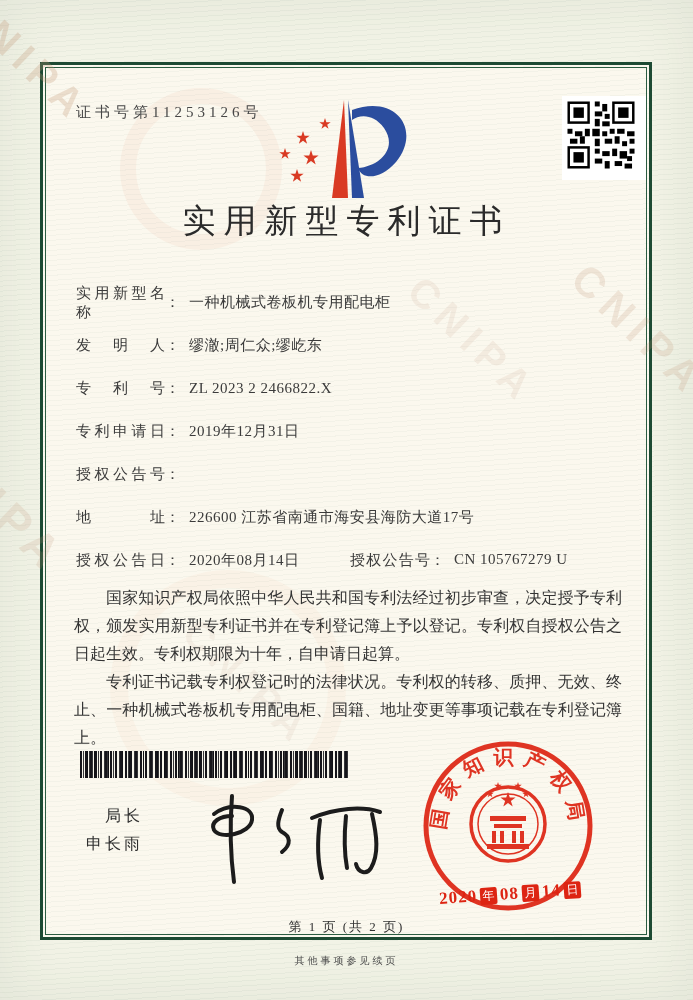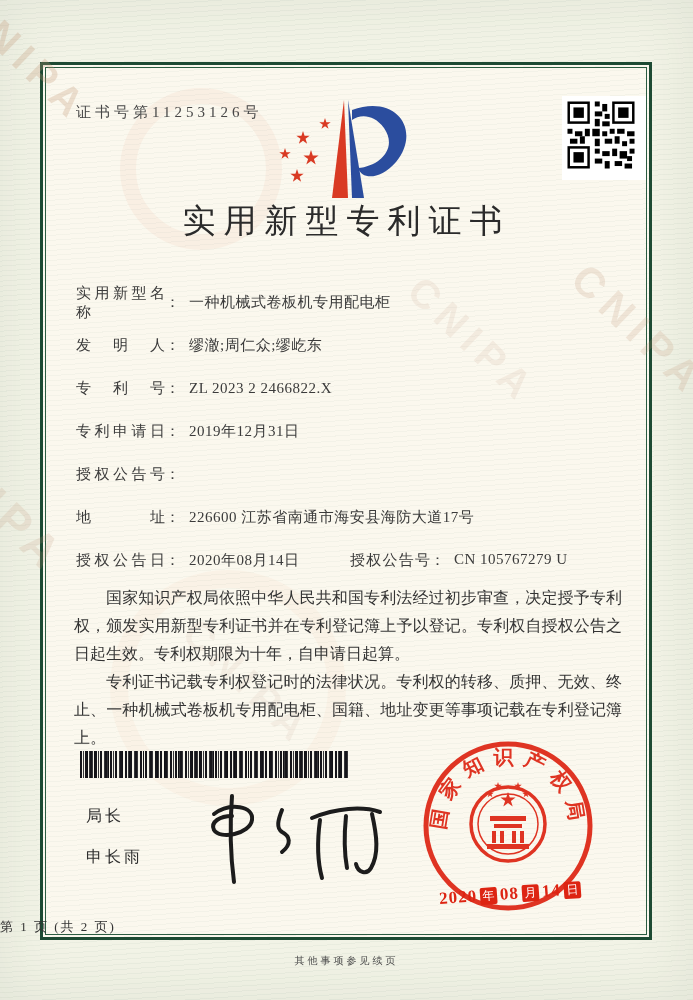--- a/index.html
+++ b/index.html
@@ -69,37 +69,37 @@
   .body-text p{margin:0;text-indent:2em;}
   .barcode{
     position:absolute;left:80px;top:751px;width:268px;height:27px;z-index:2;
     background:
       repeating-linear-gradient(90deg,#15151a 0 2px,rgba(0,0,0,0) 2px 5px),
       repeating-linear-gradient(90deg,#101014 0 1px,rgba(0,0,0,0) 1px 7px),
       repeating-linear-gradient(90deg,rgba(20,20,25,.85) 0 1px,rgba(0,0,0,0) 1px 3px);
     background-color:#f6f4ea;
   }
   .officer{position:absolute;left:86px;top:806px;z-index:2;font-size:16px;color:#2e2e2e;letter-spacing:3px;}
-  .officer .o-title{margin-bottom:20px;}
+  .officer .o-title{margin-bottom:7px;text-align:right;}
   .signature{position:absolute;left:186px;top:790px;z-index:3;}
   .seal{position:absolute;left:420px;top:738px;width:176px;height:176px;z-index:3;}
   .seal svg{position:absolute;left:0;top:0;}
   .seal-date{
     position:absolute;left:424px;top:884px;width:172px;z-index:4;
     display:flex;align-items:center;justify-content:center;gap:3px;
     transform:rotate(-4deg);
     font-family:"Liberation Serif","DejaVu Serif",serif;
   }
   .seal-date .num{color:#dd2412;font-size:17px;font-weight:bold;letter-spacing:1px;}
   .seal-date .unit{
     display:inline-block;width:17px;height:17px;line-height:17px;text-align:center;
     background:#dd2412;color:#fff;font-size:12px;border-radius:2px;
   }
   .page-num{
-    position:absolute;left:0;top:918px;width:693px;text-align:left;
+    position:absolute;left:0;top:918px;width:693px;text-align:center;
     font-size:13px;color:#333;letter-spacing:2px;z-index:2;
   }
   .bottom-note{
     position:absolute;left:0;top:954px;width:693px;text-align:center;
     font-size:10px;color:#4a4a4a;letter-spacing:3px;z-index:2;
   }
 </style>
 </head>
 <body>
 

